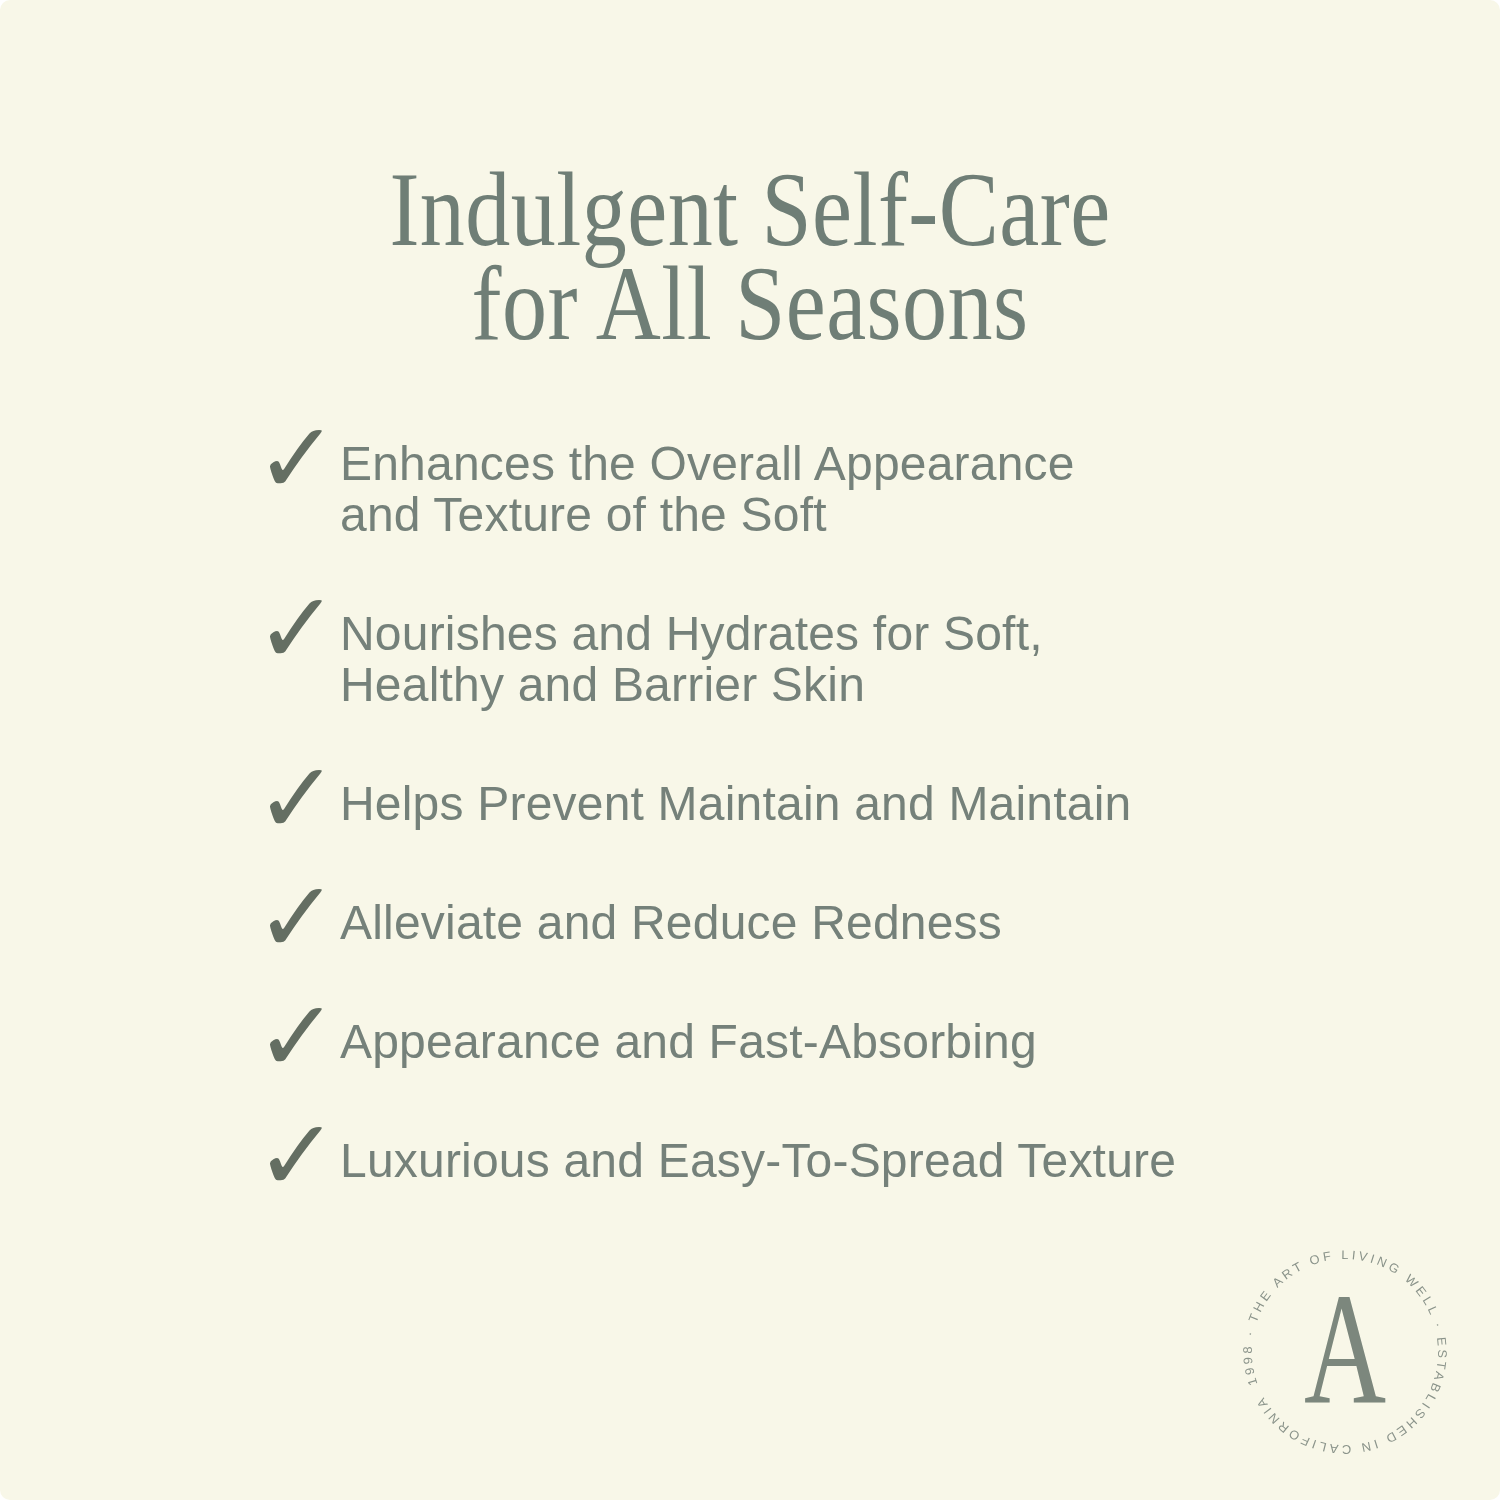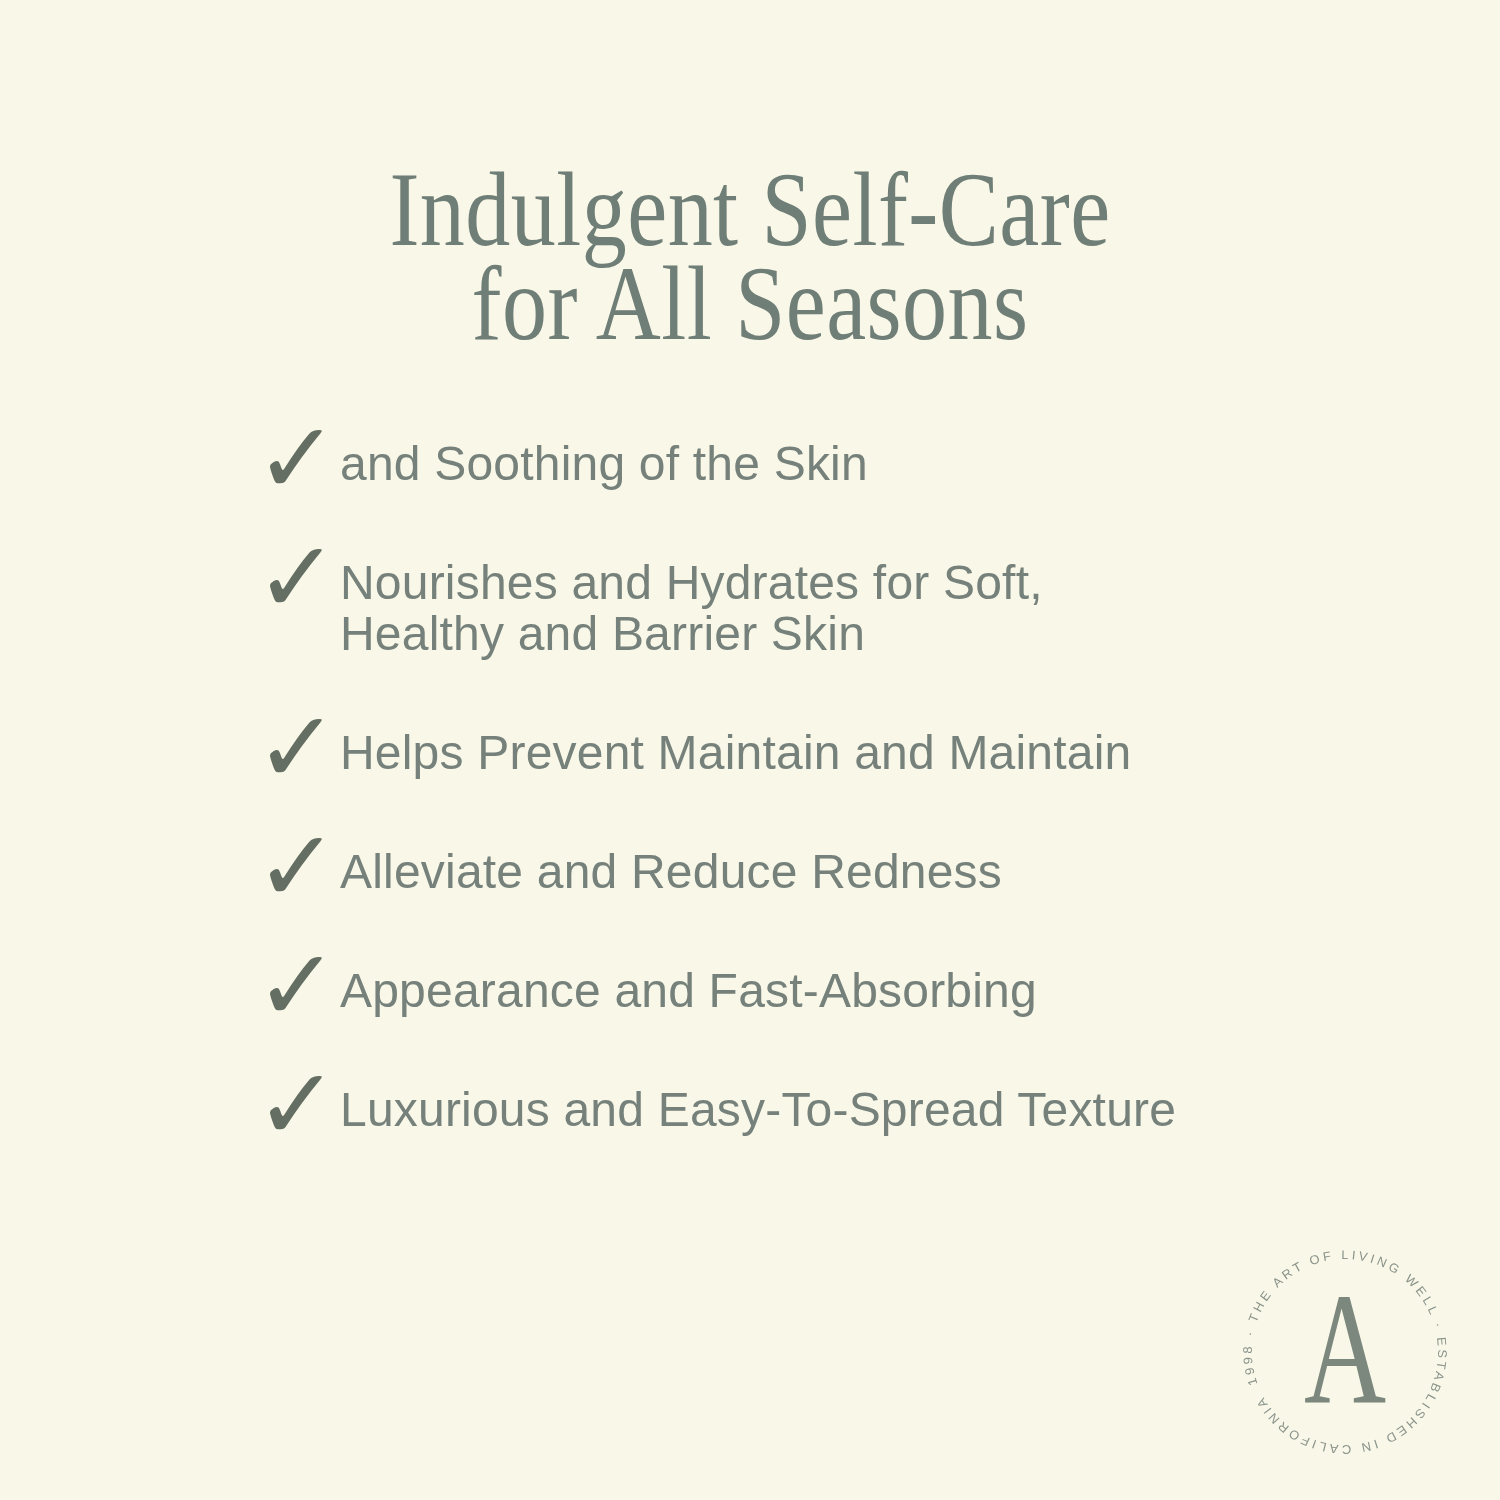--- a/index.html
+++ b/index.html
@@ -3,20 +3,21 @@
 <meta charset="utf-8">
 <style>
   html, body { margin: 0; padding: 0; }
   .canvas {
     position: relative;
     width: 1500px;
     height: 1500px;
     background: var(--bg, #f8f7e8);
     overflow: hidden;
     font-family: "Liberation Sans", "DejaVu Sans", sans-serif;
+    border-radius: 10px;
   }
 
   
   .title {
     position: absolute;
     top: 163px;
     left: 0;
     width: 100%;
     text-align: center;
     font-family: "Liberation Serif", "DejaVu Serif", serif;
@@ -88,21 +89,22 @@
   <header class="title">
     <div>Indulgent Self-Care</div>
     <div>for All Seasons</div>
   </header>
 
   <section class="benefits">
 
     <div class="benefit">
       <span class="check">✓</span>
       <div class="benefit-text">
-        <div>and Soothing of the Skin</div>
+        <div>Enhances the Overall Appearance</div>
+        <div>and Texture of the Soft</div>
       </div>
     </div>
 
     <div class="benefit">
       <span class="check">✓</span>
       <div class="benefit-text">
         <div>Nourishes and Hydrates for Soft,</div>
         <div>Healthy and Barrier Skin</div>
       </div>
     </div>

